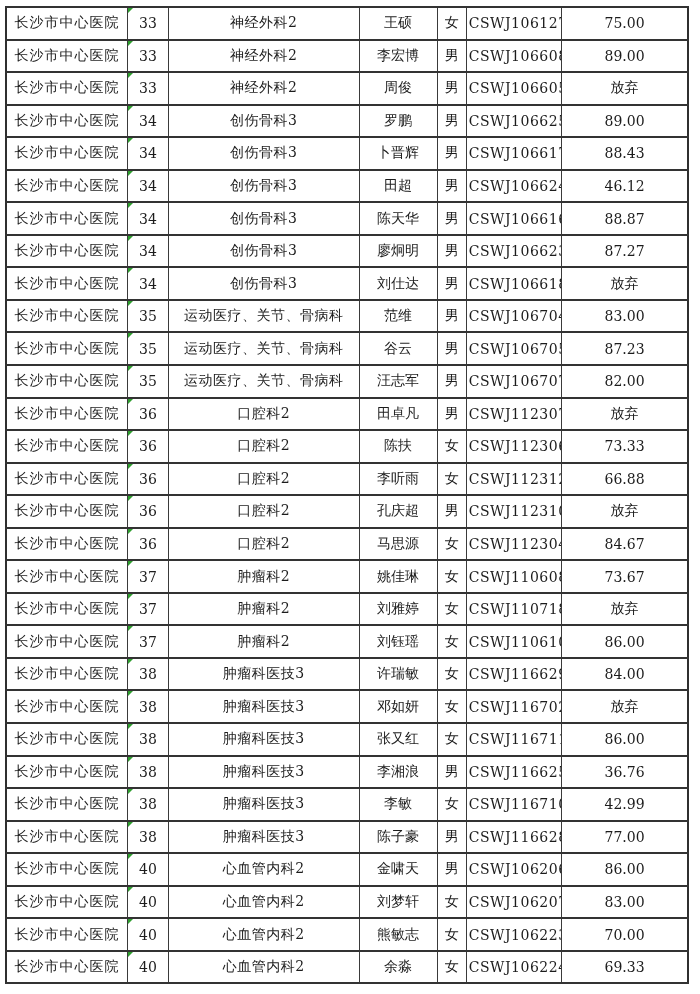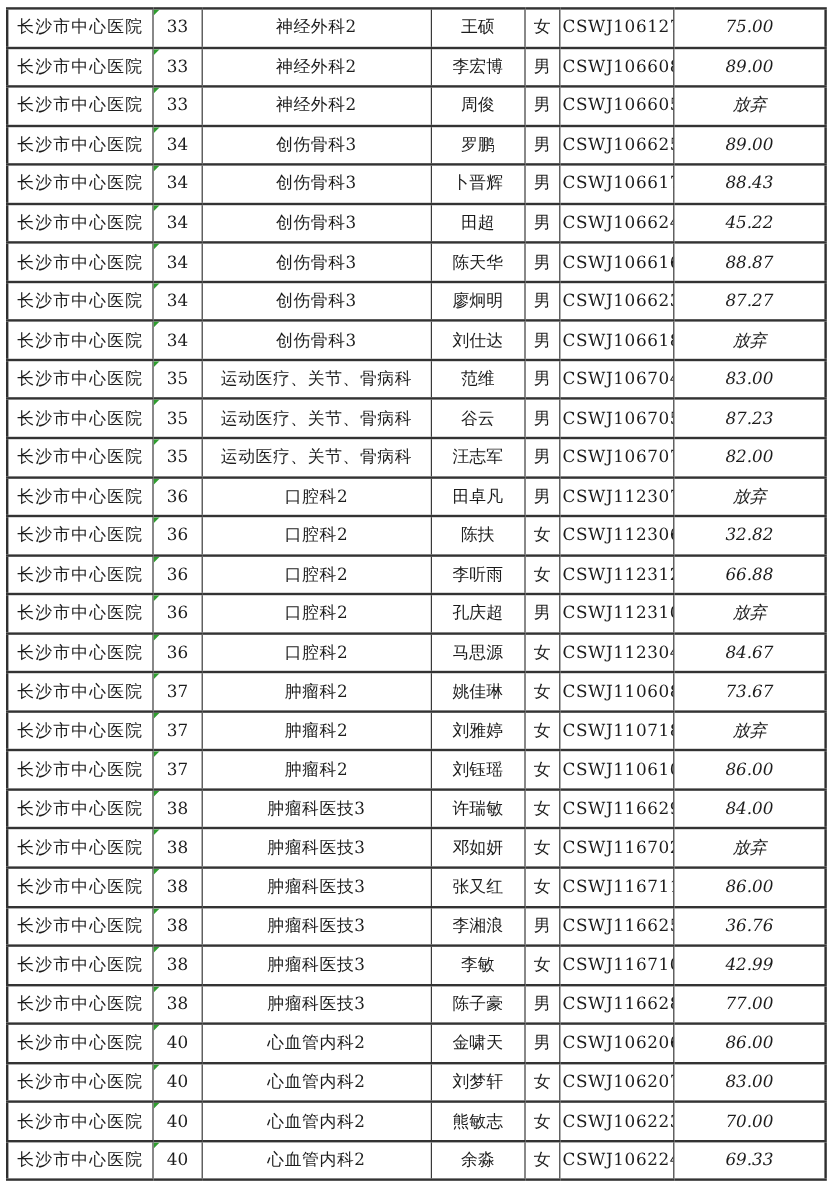--- a/index.html
+++ b/index.html
@@ -41,21 +41,21 @@
     padding: 0 2px;
     font-size: 14px;
     overflow: hidden;
     white-space: nowrap;
   }
   td.col-hospital   { letter-spacing: 1px; }
   td.col-group_no   { font-size: 14px; margin-top: 35px; }
   td.col-department { letter-spacing: 0.5px; }
   td.col-gender     { padding: 0; }
   td.col-exam_id    { font-size: 13.5px; letter-spacing: 0.5px; }
-  td.col-score      { font-size: 14px; font-style: italic; }
+  td.col-score      { font-size: 14px; }
   .green-triangle {
     position: absolute;
     top: 0;
     left: 0;
     width: 0;
     height: 0;
     border-top: 5px solid #2f9e2f;
     border-right: 5px solid transparent;
   }
 </style>
@@ -119,21 +119,21 @@
           <td class="col-exam_id"><span>CSWJ106617</span></td>
           <td class="col-score"><span>88.43</span></td>
         </tr>
         <tr>
           <td class="col-hospital"><span>长沙市中心医院</span></td>
           <td class="col-group_no"><span class="green-triangle"></span><span>34</span></td>
           <td class="col-department"><span>创伤骨科3</span></td>
           <td class="col-name"><span>田超</span></td>
           <td class="col-gender"><span>男</span></td>
           <td class="col-exam_id"><span>CSWJ106624</span></td>
-          <td class="col-score"><span>45.22</span></td>
+          <td class="col-score"><span>46.12</span></td>
         </tr>
         <tr>
           <td class="col-hospital"><span>长沙市中心医院</span></td>
           <td class="col-group_no"><span class="green-triangle"></span><span>34</span></td>
           <td class="col-department"><span>创伤骨科3</span></td>
           <td class="col-name"><span>陈天华</span></td>
           <td class="col-gender"><span>男</span></td>
           <td class="col-exam_id"><span>CSWJ106616</span></td>
           <td class="col-score"><span>88.87</span></td>
         </tr>
@@ -191,21 +191,21 @@
           <td class="col-exam_id"><span>CSWJ112307</span></td>
           <td class="col-score"><span>放弃</span></td>
         </tr>
         <tr>
           <td class="col-hospital"><span>长沙市中心医院</span></td>
           <td class="col-group_no"><span class="green-triangle"></span><span>36</span></td>
           <td class="col-department"><span>口腔科2</span></td>
           <td class="col-name"><span>陈扶</span></td>
           <td class="col-gender"><span>女</span></td>
           <td class="col-exam_id"><span>CSWJ112306</span></td>
-          <td class="col-score"><span>32.82</span></td>
+          <td class="col-score"><span>73.33</span></td>
         </tr>
         <tr>
           <td class="col-hospital"><span>长沙市中心医院</span></td>
           <td class="col-group_no"><span class="green-triangle"></span><span>36</span></td>
           <td class="col-department"><span>口腔科2</span></td>
           <td class="col-name"><span>李听雨</span></td>
           <td class="col-gender"><span>女</span></td>
           <td class="col-exam_id"><span>CSWJ112312</span></td>
           <td class="col-score"><span>66.88</span></td>
         </tr>

